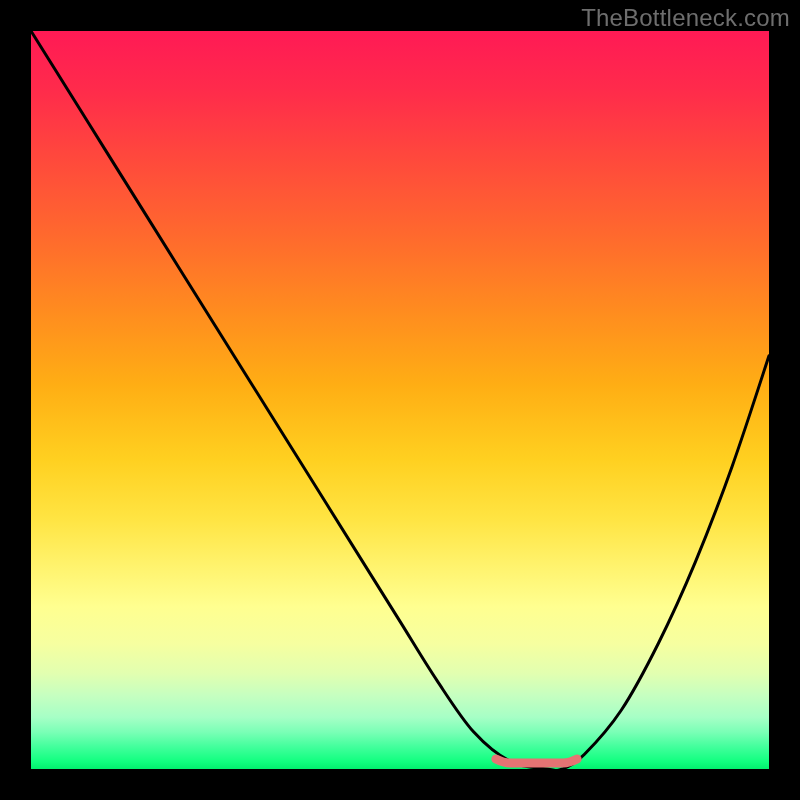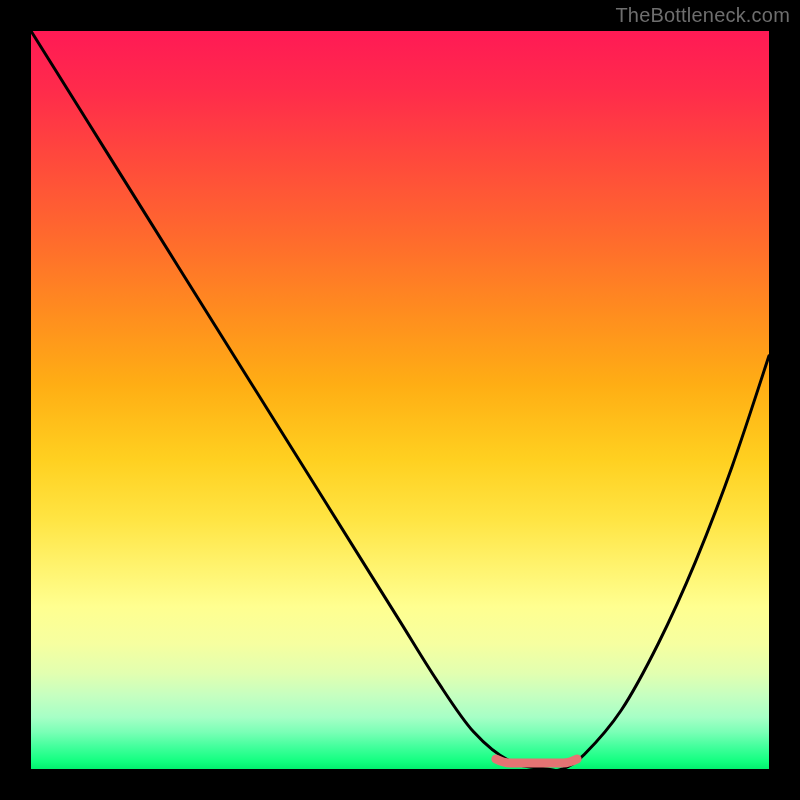--- a/index.html
+++ b/index.html
@@ -54,21 +54,21 @@
     top: 0;
     width: 738px;
     height: 738px;
     overflow: visible;
   }
   .watermark {
     position: absolute;
     top: 4px;
     right: 10px;
     color: #6e6e6e;
-    font-size: 20px;
+    font-size: 24px;
     font-weight: 500;
     letter-spacing: 0.2px;
   }
 </style>
 </head>
 <body>
 
 <div class="frame">
 
   <div class="plot-area">

